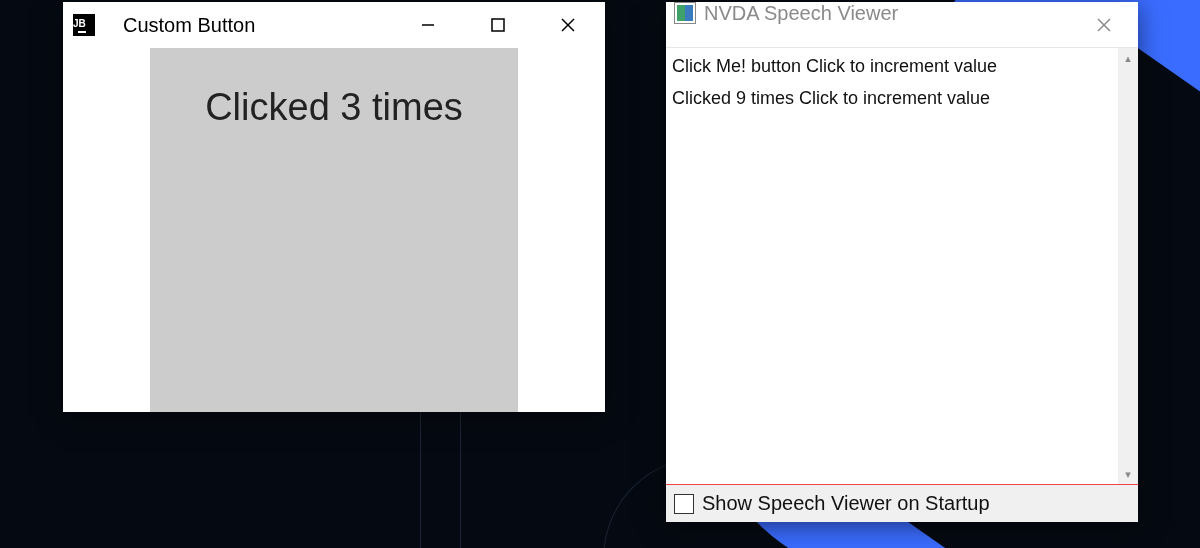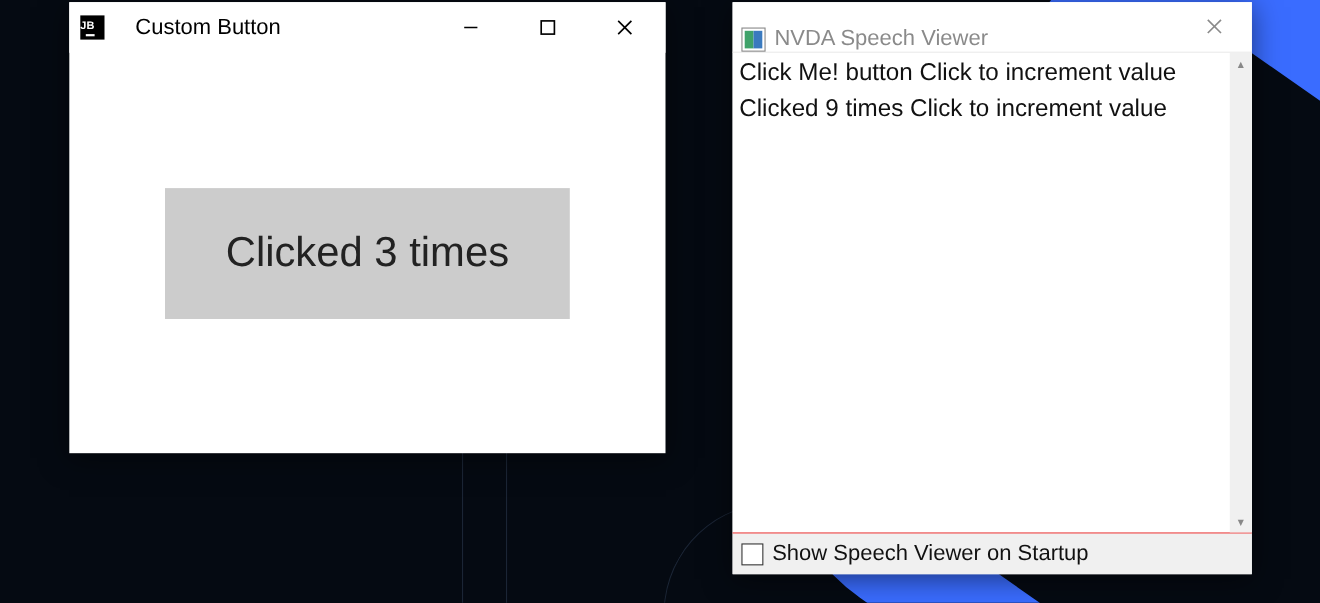--- a/index.html
+++ b/index.html
@@ -113,21 +113,20 @@
       align-items: center;
       justify-content: center;
       font-size: 16px;
       color: #000;
       cursor: default;
     }
     .win-btn svg { stroke: #000; stroke-width: 1.5; fill: none; }
     .client1 {
       height: calc(100% - 46px);
       display: flex;
-      align-items: center;
       justify-content: center;
     }
     .custom-button {
       background: #cccccc;
       padding: 38px 44px;
       font-size: 38px;
       color: #222;
       text-align: center;
       min-width: 368px;
     }
@@ -139,21 +138,21 @@
       width: 472px;
       height: 520px;
       background: #fff;
       box-shadow: 0 4px 24px rgba(0,0,0,0.5);
       z-index: 2;
       display: flex;
       flex-direction: column;
     }
     .titlebar2 {
       display: flex;
-      align-items: flex-end;
+      align-items: flex-start;
       height: 46px;
       padding: 0 4px 0 8px;
       background: #fff;
       border-bottom: 1px solid #e6e6e6;
     }
     .nvda-icon {
       width: 22px;
       height: 22px;
       margin-right: 8px;
       background: #fff;
@@ -191,21 +190,21 @@
     }
     .win-btn2 svg { stroke: #8a8a8a; stroke-width: 1.5; fill: none; }
     .log-area {
       flex: 1;
       display: flex;
       background: #fff;
     }
     .log-text {
       flex: 1;
       padding: 2px 6px;
-      font-size: 22px;
+      font-size: 18px;
       line-height: 32px;
       color: #111;
       overflow: hidden;
     }
     .log-scrollbar {
       width: 20px;
       background: #f0f0f0;
       position: relative;
     }
     .scroll-arrow {

